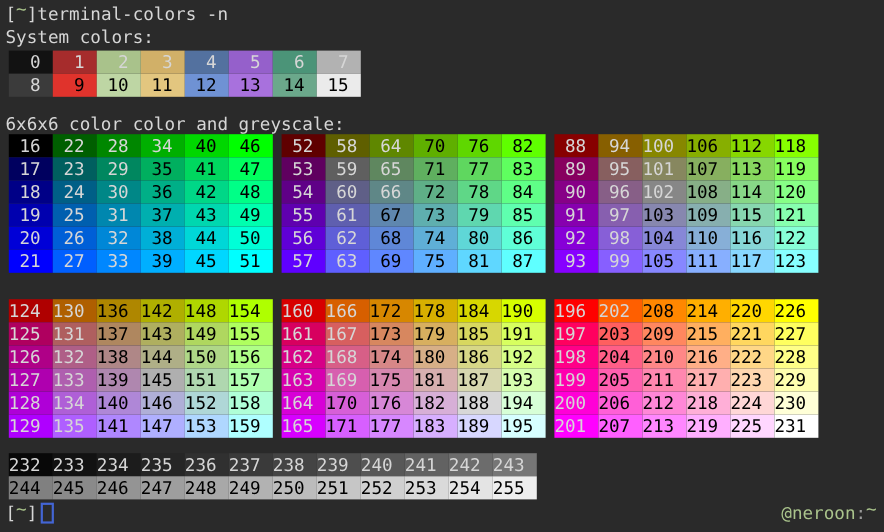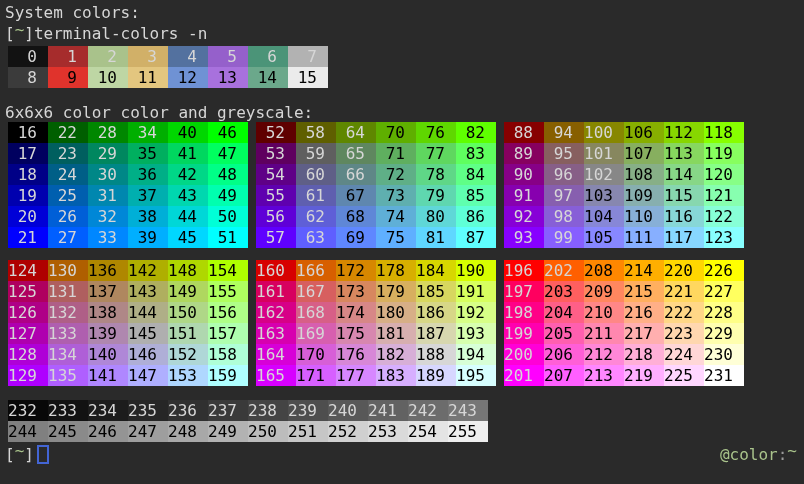--- a/index.html
+++ b/index.html
@@ -19,43 +19,43 @@
   .grid{padding-left:8px;height:21px;font-size:0;white-space:nowrap;}
   .grid.first{margin-top:2px;}
   .cellrow{height:21px;font-size:0;white-space:nowrap;}
   .cell{
     display:inline-block;
     width:40px;height:21px;line-height:21px;
     font-size:16px;white-space:pre;
     vertical-align:top;
   }
   .cube-section{display:flex;gap:8px;padding-left:8px;}
-  .cube-section.sec2{margin-top:12px;}
+  .cube-section.sec2{margin-top:24px;}
   .greyscale{margin-top:14px;padding-left:8px;}
   .promptline{margin-top:2px;height:21px;line-height:21px;padding-left:5px;display:flex;align-items:center;}
   .cursor{
     display:inline-block;
     width:8px;height:15px;
     border:2px solid #4365d4;
     margin-left:3px;
     background:transparent;
   }
   .status{margin-left:auto;padding-right:7px;white-space:pre;}
   .tilde{display:inline-block;transform:translateY(-4px);}
   .green{color:#aac48c;}
   .dim{color:#9a9a9a;}
 </style>
 </head>
 <body>
 
 <div class="term">
 
+  <div class="line"><span>[</span><span class="green tilde">~</span><span>]</span><span>terminal-colors -n</span></div>
+
   <div class="line">System colors:</div>
-
-  <div class="line"><span>[</span><span class="green tilde">~</span><span>]</span><span>terminal-colors -n</span></div>
 
   <div class="grid first"><span class="cell" style="background-color: rgb(18, 18, 18); color: rgb(214, 214, 214);">  0 </span><span class="cell" style="background-color: rgb(166, 44, 44); color: rgb(214, 214, 214);">  1 </span><span class="cell" style="background-color: rgb(169, 194, 139); color: rgb(214, 214, 214);">  2 </span><span class="cell" style="background-color: rgb(209, 176, 104); color: rgb(214, 214, 214);">  3 </span><span class="cell" style="background-color: rgb(83, 113, 159); color: rgb(214, 214, 214);">  4 </span><span class="cell" style="background-color: rgb(149, 96, 203); color: rgb(214, 214, 214);">  5 </span><span class="cell" style="background-color: rgb(75, 148, 120); color: rgb(214, 214, 214);">  6 </span><span class="cell" style="background-color: rgb(178, 178, 178); color: rgb(214, 214, 214);">  7 </span></div>
   <div class="grid"><span class="cell" style="background-color: rgb(59, 59, 59); color: rgb(214, 214, 214);">  8 </span><span class="cell" style="background-color: rgb(224, 51, 44); color: rgb(0, 0, 0);">  9 </span><span class="cell" style="background-color: rgb(190, 214, 164); color: rgb(0, 0, 0);"> 10 </span><span class="cell" style="background-color: rgb(227, 198, 127); color: rgb(0, 0, 0);"> 11 </span><span class="cell" style="background-color: rgb(111, 146, 212); color: rgb(0, 0, 0);"> 12 </span><span class="cell" style="background-color: rgb(168, 113, 221); color: rgb(0, 0, 0);"> 13 </span><span class="cell" style="background-color: rgb(107, 168, 139); color: rgb(0, 0, 0);"> 14 </span><span class="cell" style="background-color: rgb(235, 235, 235); color: rgb(0, 0, 0);"> 15 </span></div>
 
   <div class="line cube-label">6x6x6 color color and greyscale:</div>
 
   <div class="cube-section">
     <div class="block">
         <div class="cellrow"><span class="cell" style="background-color: rgb(0, 0, 0); color: rgb(214, 214, 214);"> 16 </span><span class="cell" style="background-color: rgb(0, 95, 0); color: rgb(214, 214, 214);"> 22 </span><span class="cell" style="background-color: rgb(0, 135, 0); color: rgb(214, 214, 214);"> 28 </span><span class="cell" style="background-color: rgb(0, 175, 0); color: rgb(214, 214, 214);"> 34 </span><span class="cell" style="background-color: rgb(0, 215, 0); color: rgb(0, 0, 0);"> 40 </span><span class="cell" style="background-color: rgb(0, 255, 0); color: rgb(0, 0, 0);"> 46 </span></div>
         <div class="cellrow"><span class="cell" style="background-color: rgb(0, 0, 95); color: rgb(214, 214, 214);"> 17 </span><span class="cell" style="background-color: rgb(0, 95, 95); color: rgb(214, 214, 214);"> 23 </span><span class="cell" style="background-color: rgb(0, 135, 95); color: rgb(214, 214, 214);"> 29 </span><span class="cell" style="background-color: rgb(0, 175, 95); color: rgb(0, 0, 0);"> 35 </span><span class="cell" style="background-color: rgb(0, 215, 95); color: rgb(0, 0, 0);"> 41 </span><span class="cell" style="background-color: rgb(0, 255, 95); color: rgb(0, 0, 0);"> 47 </span></div>
@@ -112,16 +112,16 @@
   <div class="greyscale">
       <div class="cellrow"><span class="cell" style="background-color: rgb(8, 8, 8); color: rgb(214, 214, 214);">232 </span><span class="cell" style="background-color: rgb(18, 18, 18); color: rgb(214, 214, 214);">233 </span><span class="cell" style="background-color: rgb(28, 28, 28); color: rgb(214, 214, 214);">234 </span><span class="cell" style="background-color: rgb(38, 38, 38); color: rgb(214, 214, 214);">235 </span><span class="cell" style="background-color: rgb(48, 48, 48); color: rgb(214, 214, 214);">236 </span><span class="cell" style="background-color: rgb(58, 58, 58); color: rgb(214, 214, 214);">237 </span><span class="cell" style="background-color: rgb(68, 68, 68); color: rgb(214, 214, 214);">238 </span><span class="cell" style="background-color: rgb(78, 78, 78); color: rgb(214, 214, 214);">239 </span><span class="cell" style="background-color: rgb(88, 88, 88); color: rgb(214, 214, 214);">240 </span><span class="cell" style="background-color: rgb(98, 98, 98); color: rgb(214, 214, 214);">241 </span><span class="cell" style="background-color: rgb(108, 108, 108); color: rgb(214, 214, 214);">242 </span><span class="cell" style="background-color: rgb(118, 118, 118); color: rgb(214, 214, 214);">243 </span></div>
       <div class="cellrow"><span class="cell" style="background-color: rgb(128, 128, 128); color: rgb(0, 0, 0);">244 </span><span class="cell" style="background-color: rgb(138, 138, 138); color: rgb(0, 0, 0);">245 </span><span class="cell" style="background-color: rgb(148, 148, 148); color: rgb(0, 0, 0);">246 </span><span class="cell" style="background-color: rgb(158, 158, 158); color: rgb(0, 0, 0);">247 </span><span class="cell" style="background-color: rgb(168, 168, 168); color: rgb(0, 0, 0);">248 </span><span class="cell" style="background-color: rgb(178, 178, 178); color: rgb(0, 0, 0);">249 </span><span class="cell" style="background-color: rgb(188, 188, 188); color: rgb(0, 0, 0);">250 </span><span class="cell" style="background-color: rgb(198, 198, 198); color: rgb(0, 0, 0);">251 </span><span class="cell" style="background-color: rgb(208, 208, 208); color: rgb(0, 0, 0);">252 </span><span class="cell" style="background-color: rgb(218, 218, 218); color: rgb(0, 0, 0);">253 </span><span class="cell" style="background-color: rgb(228, 228, 228); color: rgb(0, 0, 0);">254 </span><span class="cell" style="background-color: rgb(238, 238, 238); color: rgb(0, 0, 0);">255 </span></div>
     </div>
 
   <div class="promptline">
     <span>[</span>
       <span class="green tilde">~</span>
       <span>]</span>
     <span class="cursor"></span>
-    <span class="status"><span class="green">@color</span><span class="dim">:</span><span class="green tilde">~</span></span>
+    <span class="status"><span class="green">@neroon</span><span class="dim">:</span><span class="green tilde">~</span></span>
   </div>
 
 </div>
 
 </body></html>

